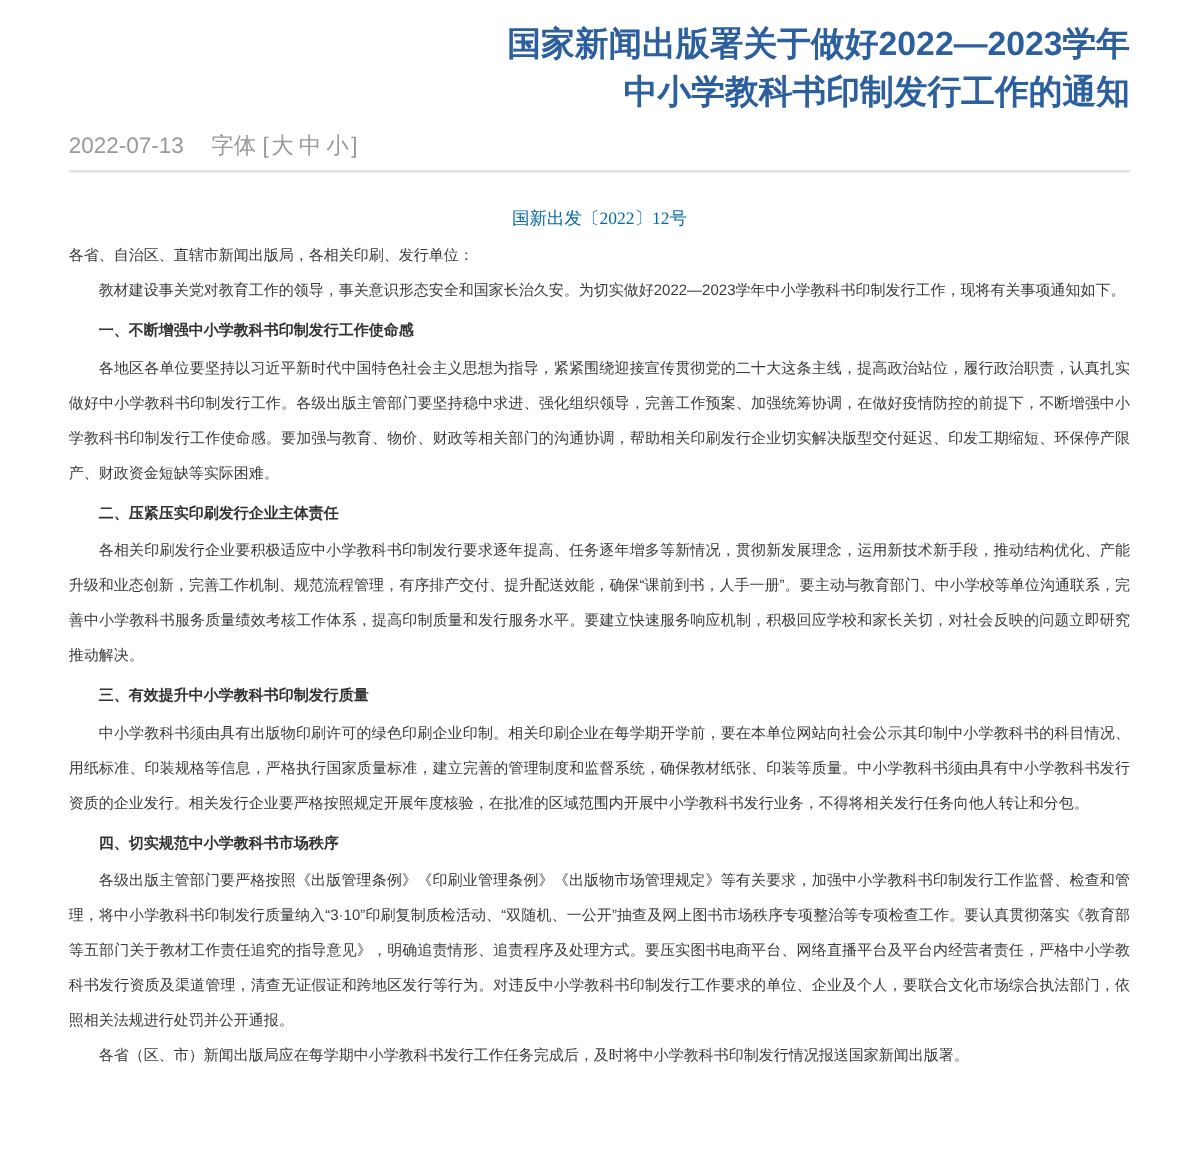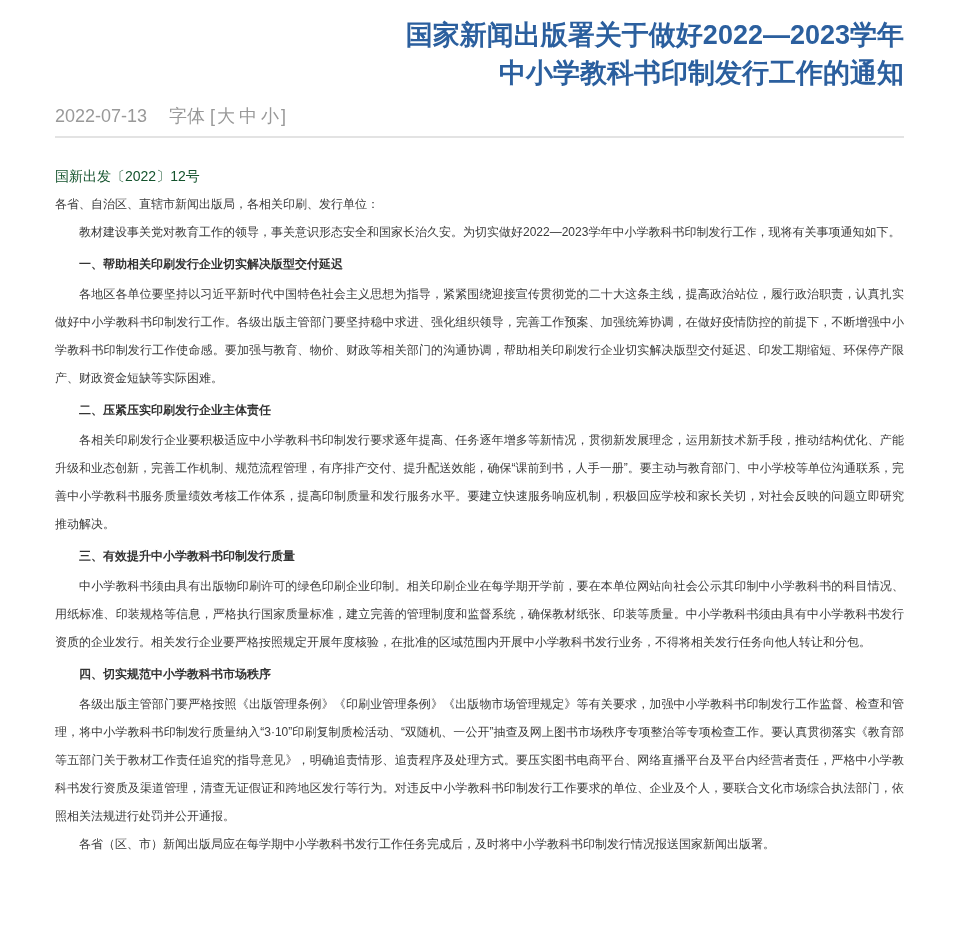--- a/index.html
+++ b/index.html
@@ -37,23 +37,25 @@
     cursor: pointer;
     margin: 0 2px;
   }
   .divider {
     border: none;
     border-top: 2px solid #e3e3e3;
     margin-top: 10px;
   }
   .docnum {
     margin-top: 24px;
-    color: #14532d;
+    text-align: center;
+    color: #0369a1;
     font-size: 14px;
     line-height: 28px;
+    font-family: Liberation Serif, serif;
   }
   p {
     color: #3a3a3a;
     font-size: 12px;
     line-height: 28px;
     text-indent: 2em;
     text-align: justify;
   }
   p.no-indent { text-indent: 0; }
   p.heading {
@@ -78,21 +80,21 @@
   </div>
 
   <hr class="divider">
 
   <div class="docnum">国新出发〔2022〕12号</div>
 
   <p class="no-indent">各省、自治区、直辖市新闻出版局，各相关印刷、发行单位：</p>
 
   <p>教材建设事关党对教育工作的领导，事关意识形态安全和国家长治久安。为切实做好2022—2023学年中小学教科书印制发行工作，现将有关事项通知如下。</p>
 
-  <p class="heading">一、帮助相关印刷发行企业切实解决版型交付延迟</p>
+  <p class="heading">一、不断增强中小学教科书印制发行工作使命感</p>
   <p>各地区各单位要坚持以习近平新时代中国特色社会主义思想为指导，紧紧围绕迎接宣传贯彻党的二十大这条主线，提高政治站位，履行政治职责，认真扎实做好中小学教科书印制发行工作。各级出版主管部门要坚持稳中求进、强化组织领导，完善工作预案、加强统筹协调，在做好疫情防控的前提下，不断增强中小学教科书印制发行工作使命感。要加强与教育、物价、财政等相关部门的沟通协调，帮助相关印刷发行企业切实解决版型交付延迟、印发工期缩短、环保停产限产、财政资金短缺等实际困难。</p>
 
   <p class="heading">二、压紧压实印刷发行企业主体责任</p>
   <p>各相关印刷发行企业要积极适应中小学教科书印制发行要求逐年提高、任务逐年增多等新情况，贯彻新发展理念，运用新技术新手段，推动结构优化、产能升级和业态创新，完善工作机制、规范流程管理，有序排产交付、提升配送效能，确保“课前到书，人手一册”。要主动与教育部门、中小学校等单位沟通联系，完善中小学教科书服务质量绩效考核工作体系，提高印制质量和发行服务水平。要建立快速服务响应机制，积极回应学校和家长关切，对社会反映的问题立即研究推动解决。</p>
 
   <p class="heading">三、有效提升中小学教科书印制发行质量</p>
   <p>中小学教科书须由具有出版物印刷许可的绿色印刷企业印制。相关印刷企业在每学期开学前，要在本单位网站向社会公示其印制中小学教科书的科目情况、用纸标准、印装规格等信息，严格执行国家质量标准，建立完善的管理制度和监督系统，确保教材纸张、印装等质量。中小学教科书须由具有中小学教科书发行资质的企业发行。相关发行企业要严格按照规定开展年度核验，在批准的区域范围内开展中小学教科书发行业务，不得将相关发行任务向他人转让和分包。</p>
 
   <p class="heading">四、切实规范中小学教科书市场秩序</p>
   <p>各级出版主管部门要严格按照《出版管理条例》《印刷业管理条例》《出版物市场管理规定》等有关要求，加强中小学教科书印制发行工作监督、检查和管理，将中小学教科书印制发行质量纳入“3·10”印刷复制质检活动、“双随机、一公开”抽查及网上图书市场秩序专项整治等专项检查工作。要认真贯彻落实《教育部等五部门关于教材工作责任追究的指导意见》，明确追责情形、追责程序及处理方式。要压实图书电商平台、网络直播平台及平台内经营者责任，严格中小学教科书发行资质及渠道管理，清查无证假证和跨地区发行等行为。对违反中小学教科书印制发行工作要求的单位、企业及个人，要联合文化市场综合执法部门，依照相关法规进行处罚并公开通报。</p>

